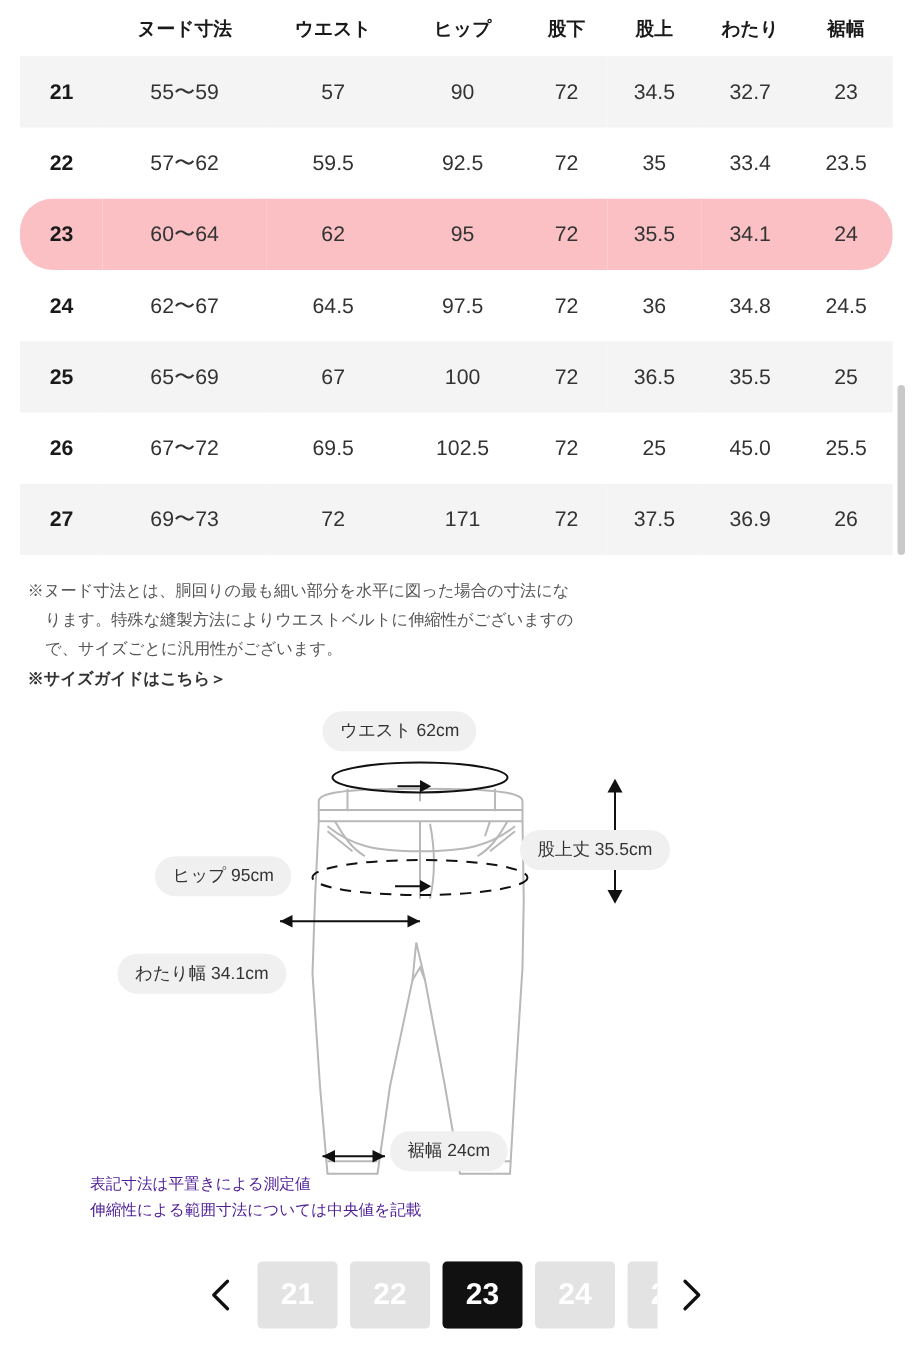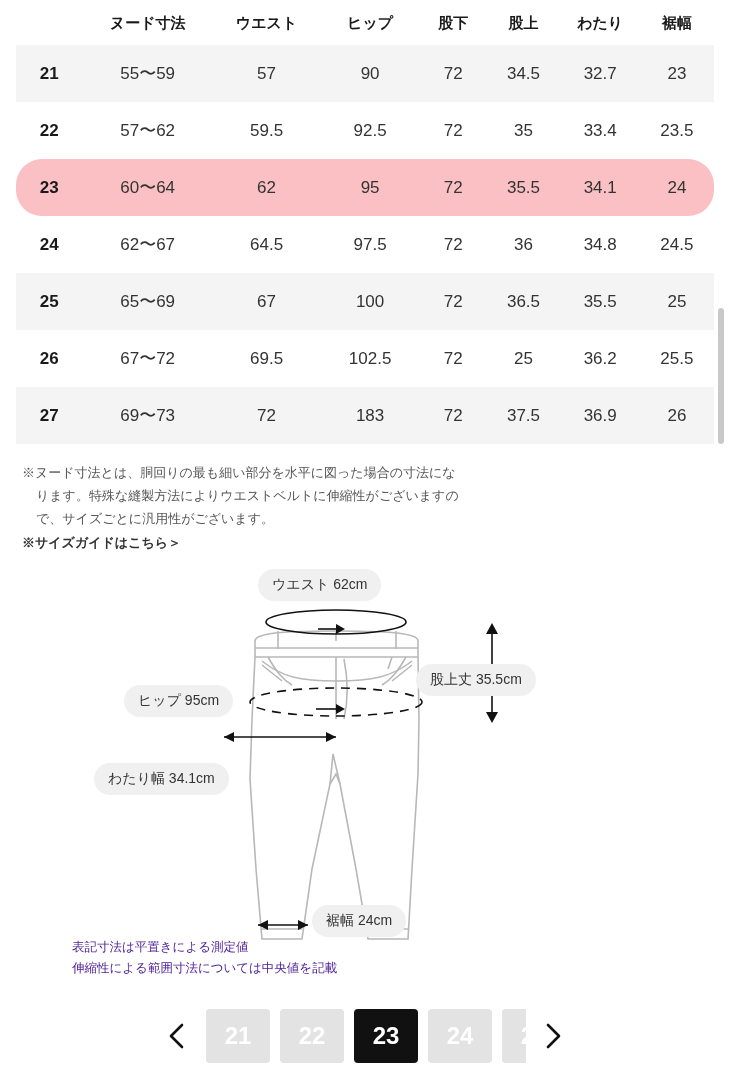--- a/index.html
+++ b/index.html
@@ -254,28 +254,28 @@
         <td>35.5</td>
         <td>25</td>
       </tr>
       <tr>
         <td class="size-cell">26</td>
         <td>67〜72</td>
         <td>69.5</td>
         <td>102.5</td>
         <td>72</td>
         <td>25</td>
-        <td>36.2</td>
+        <td>45.0</td>
         <td>25.5</td>
       </tr>
       <tr class="striped">
         <td class="size-cell">27</td>
         <td>69〜73</td>
         <td>72</td>
-        <td>183</td>
+        <td>171</td>
         <td>72</td>
         <td>37.5</td>
         <td>36.9</td>
         <td>26</td>
       </tr>
     </tbody>
   </table>
 </div>
 
 <div class="notes">

